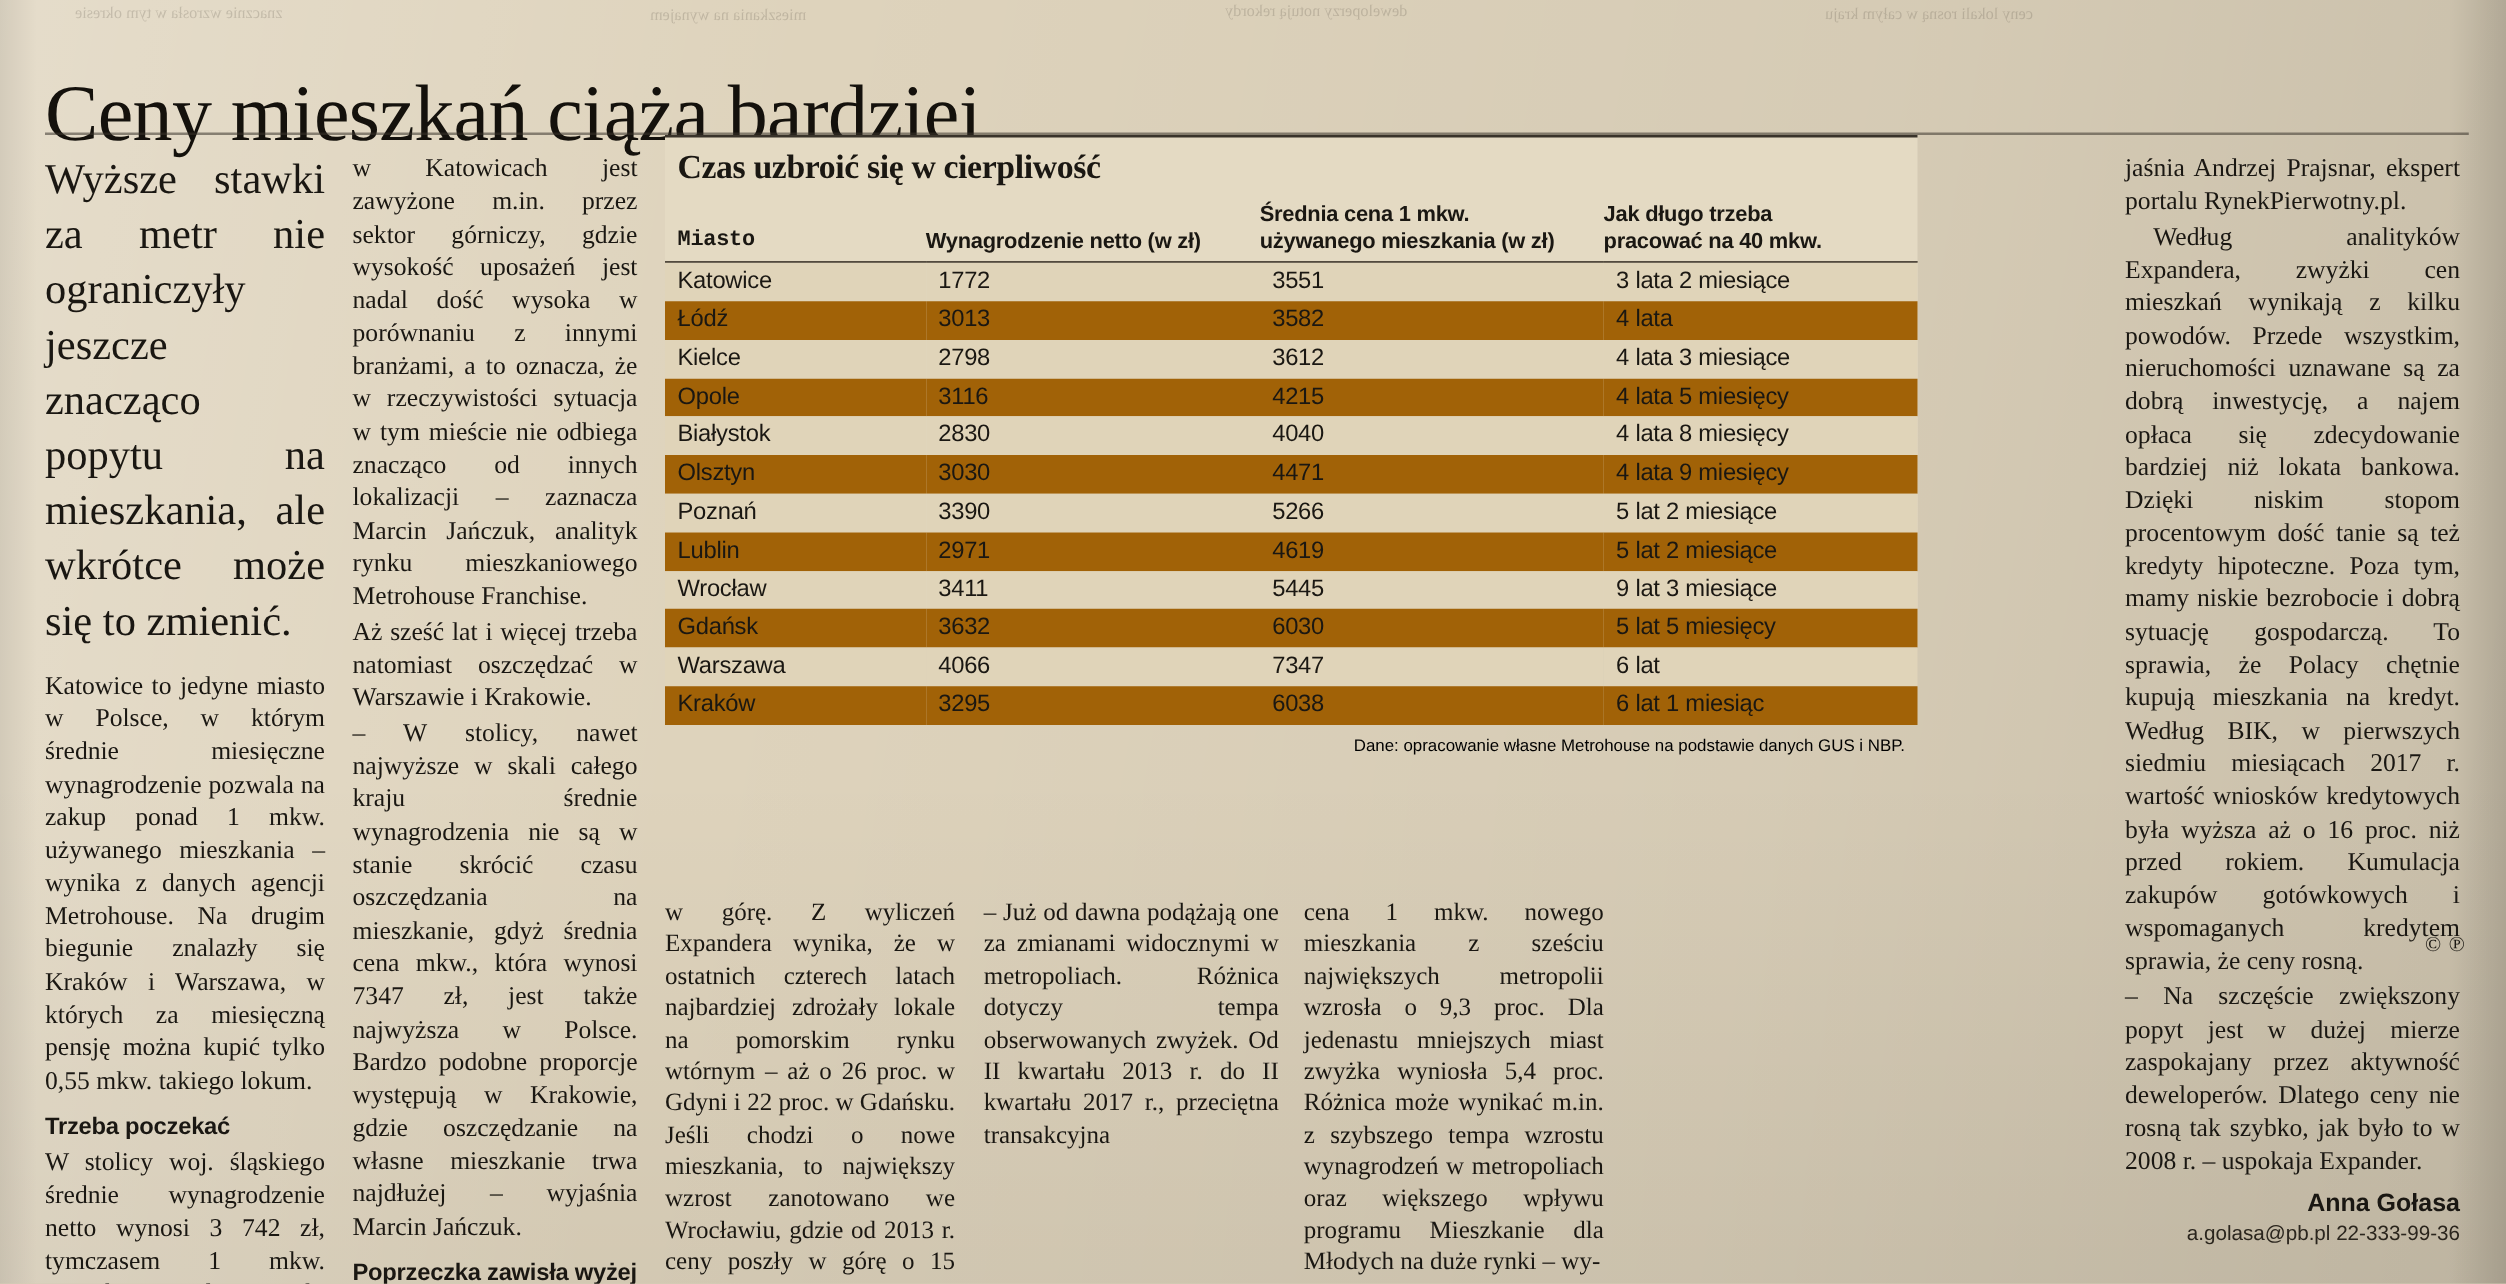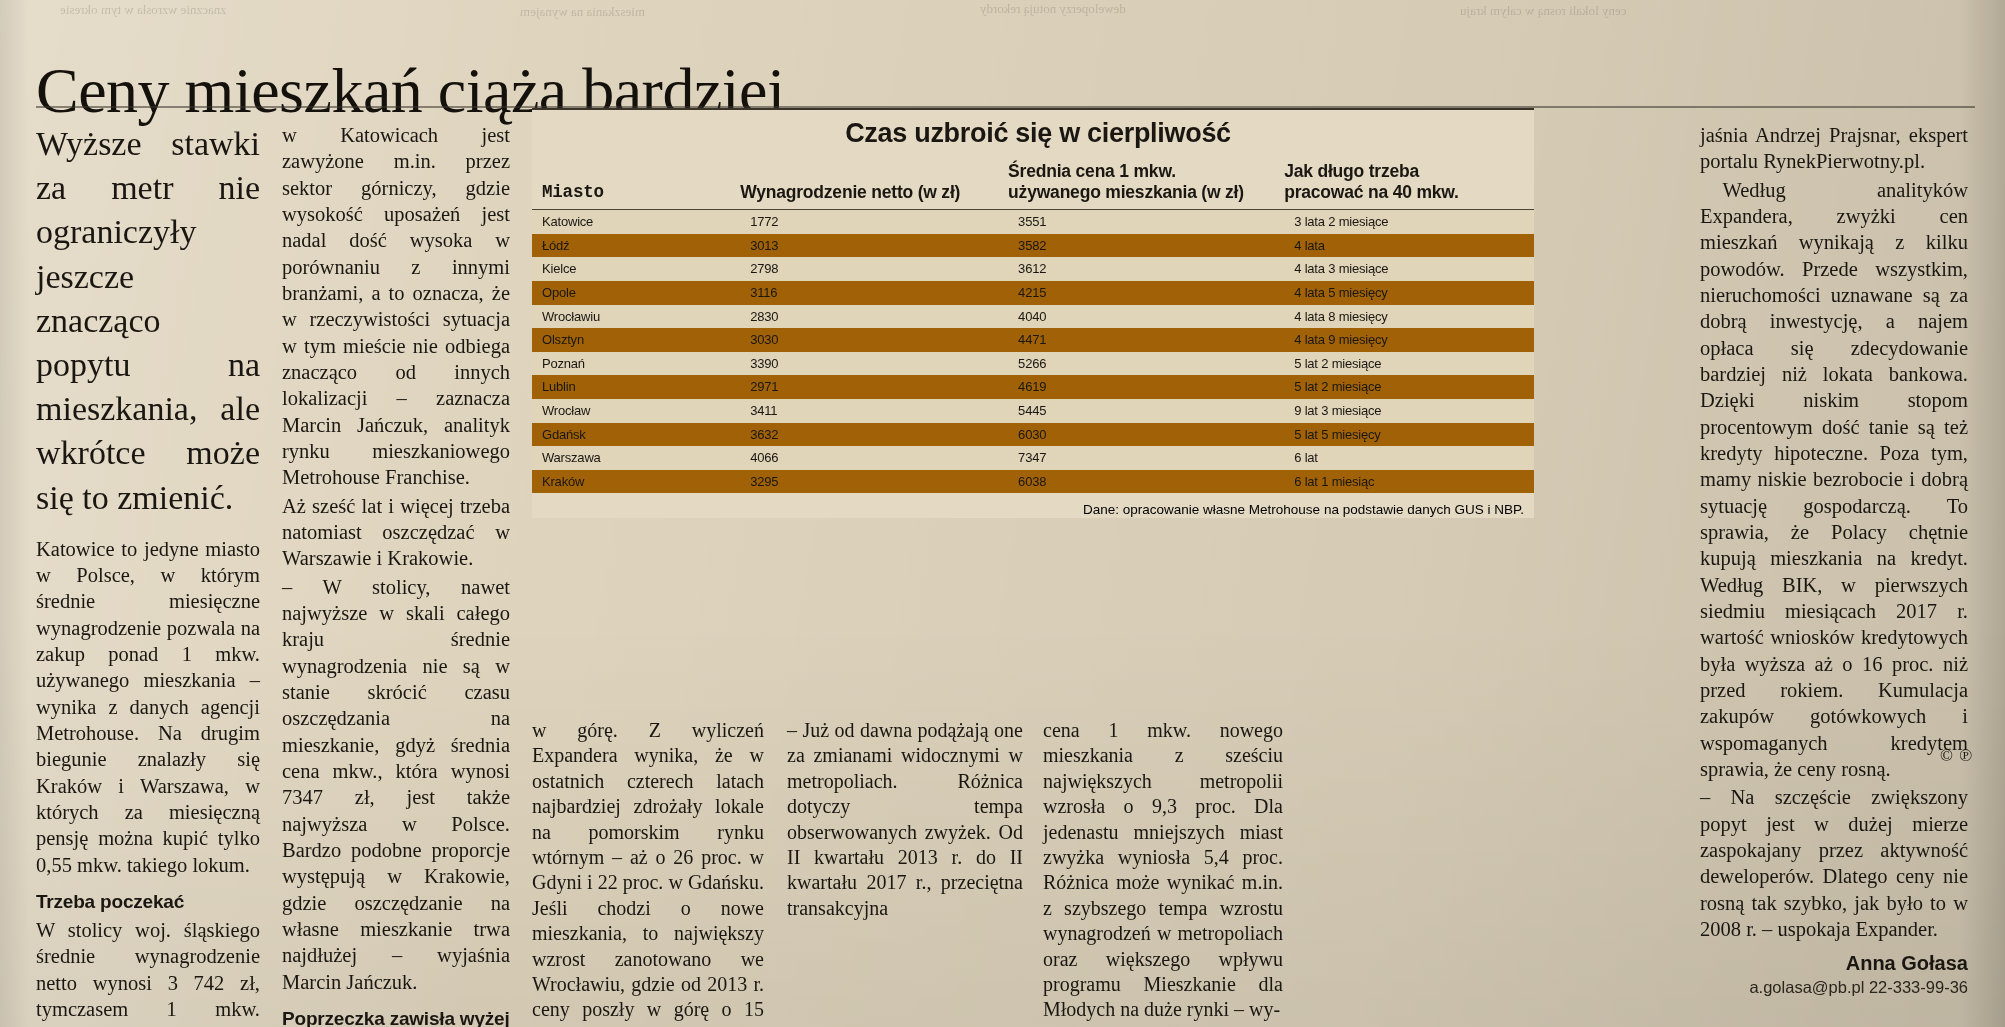--- a/index.html
+++ b/index.html
@@ -98,46 +98,45 @@
     position: absolute;
     left: 532px;
     top: 108px;
     width: 1002px;
     height: 410px;
     background: #e4dac3;
     border-top: 2px solid #39332a;
     box-sizing: border-box;
   }
   .tbl-title {
-    font-family: Liberation Sans, sans-serif;
+    font-family: Liberation Serif, serif;
     font-weight: bold;
     font-size: 27px;
     padding: 8px 0 6px 10px;
     letter-spacing: -0.3px;
-    text-align: center;
   }
   table.data {
     width: 100%;
     border-collapse: collapse;
     font-family: "Liberation Sans", sans-serif;
   }
   table.data thead th {
     font-size: 17.5px;
     font-weight: bold;
     text-align: left;
     vertical-align: bottom;
     padding: 6px 4px 7px 10px;
     line-height: 1.18;
     letter-spacing: -0.2px;
     border-bottom: 1.5px solid #4a4236;
     margin-top: 30px;
   }
   table.data thead th.c2 { padding-left: 0; }
   table.data tbody td {
-    font-size: 13px;
+    font-size: 19px;
     padding: 4px 4px 4px 10px;
     line-height: 1.2;
     letter-spacing: -0.2px;
     white-space: nowrap;
   }
   table.data tbody tr.odd { background: #e0d4b9; }
   table.data tbody tr.even { background: #a16207; }
   .col-city  { width: 200px; font-family: Liberation Mono, monospace; }
   .col-wage  { width: 270px; }
   .col-price { width: 280px; }
@@ -257,21 +256,21 @@
           <td class="price">3612</td>
           <td class="time">4 lata 3 miesiące</td>
         </tr>
         <tr class="even">
           <td>Opole</td>
           <td class="wage">3116</td>
           <td class="price">4215</td>
           <td class="time">4 lata 5 miesięcy</td>
         </tr>
         <tr class="odd">
-          <td>Wrocławiu</td>
+          <td>Białystok</td>
           <td class="wage">2830</td>
           <td class="price">4040</td>
           <td class="time">4 lata 8 miesięcy</td>
         </tr>
         <tr class="even">
           <td>Olsztyn</td>
           <td class="wage">3030</td>
           <td class="price">4471</td>
           <td class="time">4 lata 9 miesięcy</td>
         </tr>

